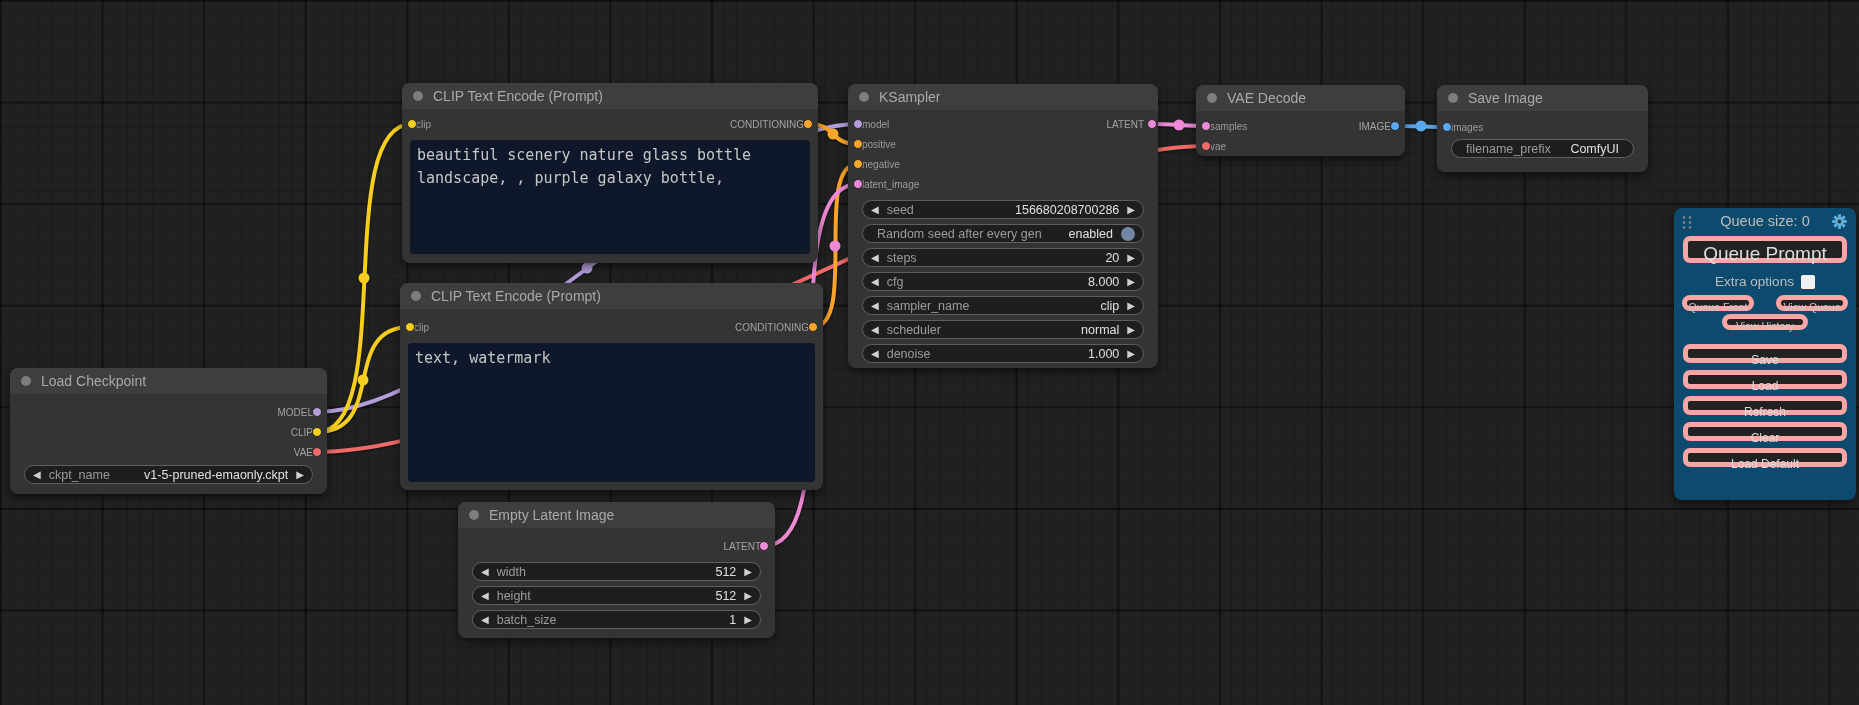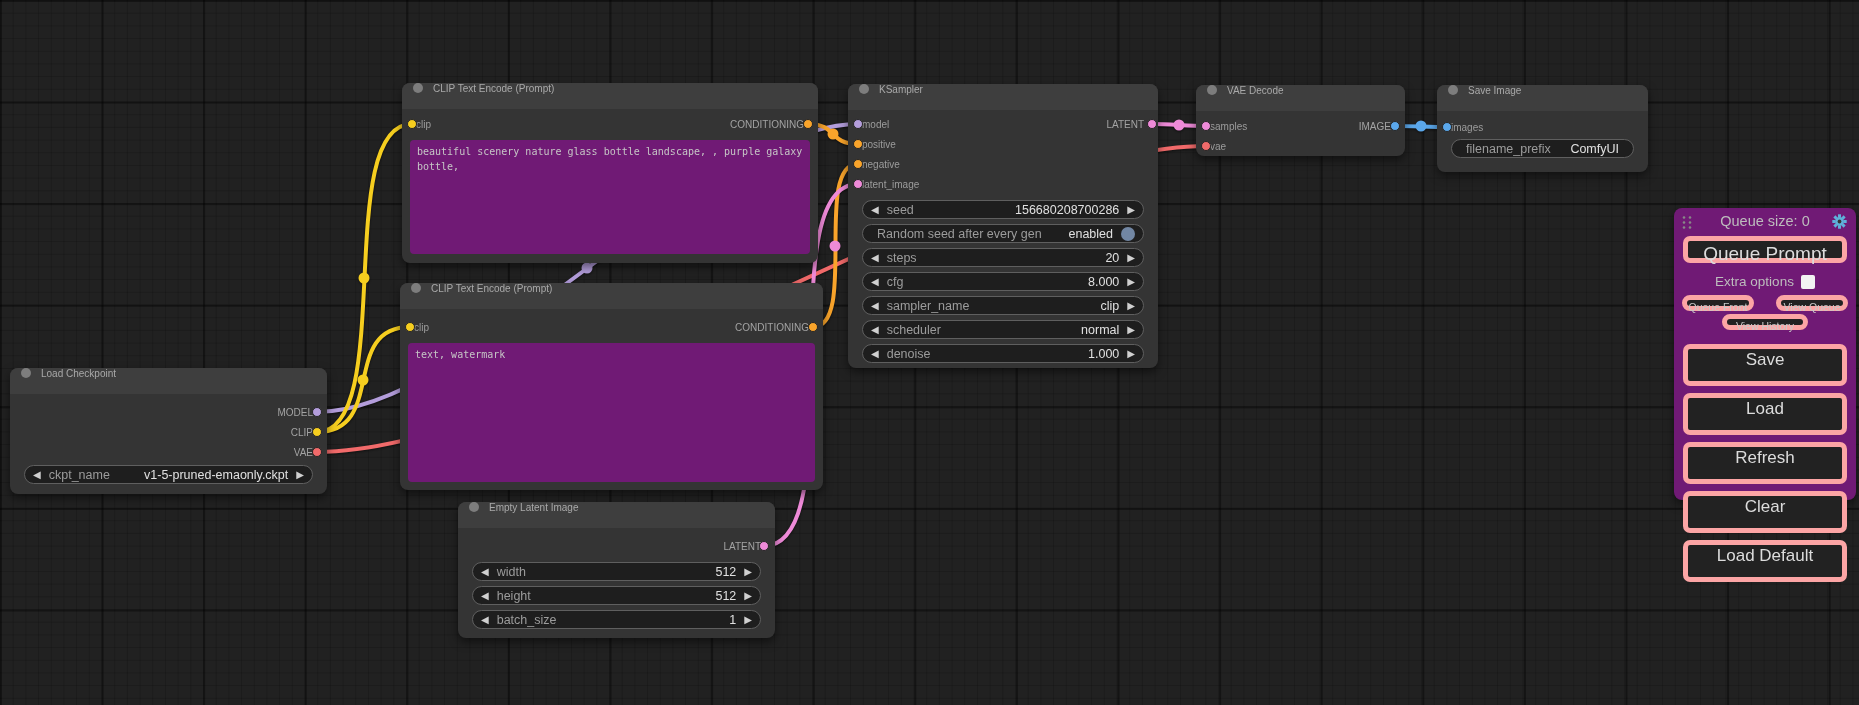--- a/index.html
+++ b/index.html
@@ -16,70 +16,70 @@
   }
   #wires,#ports{position:absolute;left:0;top:0;pointer-events:none;}
   #wires{z-index:1;filter:drop-shadow(0 1px 1px rgba(0,0,0,.55));}
   #ports{z-index:3;}
   .node{
     position:absolute;z-index:2;background:#343434;border-radius:8px;
     box-shadow:0 4px 10px rgba(0,0,0,.5);color:#9f9f9f;
   }
   .ntitle{
     height:26px;background:#3e3e3e;border-radius:8px 8px 0 0;
-    display:flex;align-items:flex-start;gap:10px;padding:0 11px;
-    color:#a9a9a9;font-size:10px;
+    display:flex;align-items:center;gap:10px;padding:0 11px;
+    color:#a9a9a9;font-size:14px;
   }
   .tdot{width:10px;height:10px;border-radius:50%;background:#7d7d7d;flex:0 0 auto;}
   .prow{
     display:flex;align-items:center;justify-content:space-between;
     height:20px;padding:0 14px;font-size:10px;color:#9c9c9c;
   }
   .prow.outonly{justify-content:flex-end;}
   .prow .outlab{color:#a3a3a3;}
   .textbox{
-    background:#701a75;border-radius:4px;margin:6px 8px 0;
-    font-family:"DejaVu Sans Mono",monospace;font-size:10px;line-height:1.5;
+    background:#0f172a;border-radius:4px;margin:6px 8px 0;
+    font-family:"DejaVu Sans Mono",monospace;font-size:15px;line-height:1.5;
     color:#c6c6c6;padding:4px 7px;box-sizing:border-box;
     white-space:pre-wrap;word-break:break-word;overflow:hidden;
   }
   .widget{
     height:19px;margin:5px 14px 0;background:#1e1e1e;
     border:1px solid #5f5f5f;border-radius:11px;
     display:flex;align-items:center;gap:8px;
     padding:0 8px;font-size:12.5px;color:#9c9c9c;box-sizing:border-box;
   }
   .widget .wlabel{white-space:nowrap;}
   .widget .wval{flex:1;text-align:right;color:#e0e0e0;white-space:nowrap;}
   .widget .wval.center{text-align:right;}
   .arrow{color:#d0d0d0;font-size:10px;line-height:1;flex:0 0 auto;}
   .toggle-circle{width:14px;height:14px;border-radius:50%;background:#7186A3;flex:0 0 auto;}
   
   .qpanel{
     position:absolute;z-index:4;left:1674px;top:208px;width:182px;height:292px;
-    background:#701a75;border-radius:8px;box-shadow:0 4px 10px rgba(0,0,0,.5);
+    background:#0c4a6e;border-radius:8px;box-shadow:0 4px 10px rgba(0,0,0,.5);
     box-sizing:border-box;
   }
   .qheader{position:relative;height:26px;display:flex;align-items:center;justify-content:center;
     color:#bdbdbd;font-size:14.5px;}
   .qhandle{position:absolute;left:8px;top:7px;}
   .qgear{position:absolute;right:8px;top:5px;}
   .btn{
     display:block;background:#222;border:5px solid #fca5a5;border-radius:7px;
     color:#dcdcdc;text-align:center;box-sizing:border-box;
     font-family:"Liberation Sans",sans-serif;
   }
   .btn-queue{margin:2px 9px 0;height:27px;line-height:25px;font-size:19px;}
   .extra-row{margin-top:11px;display:flex;align-items:center;justify-content:center;gap:7px;
     color:#bdbdbd;font-size:13.5px;}
   .checkbox{width:14px;height:14px;background:#f2f2f2;border-radius:2px;display:inline-block;}
   .small-row{display:flex;gap:22px;margin:6px 8px 0;}
   .btn-small{flex:1;height:16px;line-height:14px;font-size:10.5px;border-radius:9px;color:#c9c9c9;}
   .btn-history{margin:3px 0 0;width:86px;margin-left:auto;margin-right:auto;}
-  .btn-big{margin:7px 9px 0;height:42px;line-height:22px;font-size:17px;}
+  .btn-big{margin:7px 9px 0;height:19px;line-height:22px;font-size:12px;}
   .btn-save{margin-top:14px;}
 </style>
 </head>
 <body>
 
 <svg id="wires" width="1859" height="705">
   <path d="M317,412 C470,412 705,124 858,124" fill="none" stroke-width="4" stroke="#B39DDB"></path>
   <path d="M317,432 C397,432 332,124 412,124" fill="none" stroke-width="4" stroke="#F6CE1F"></path>
   <path d="M317,432 C387,432 340,327 410,327" fill="none" stroke-width="4" stroke="#F6CE1F"></path>
   <path d="M317,452 C545,452 978,146 1206,146" fill="none" stroke-width="4" stroke="#F16A6A"></path>

